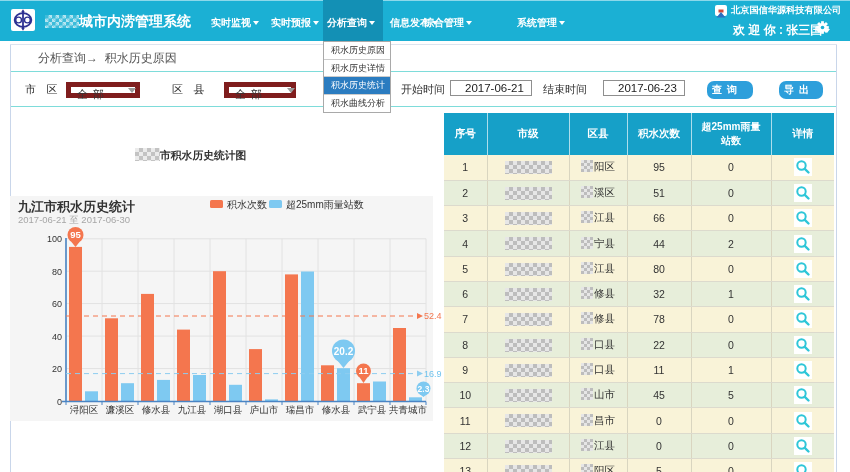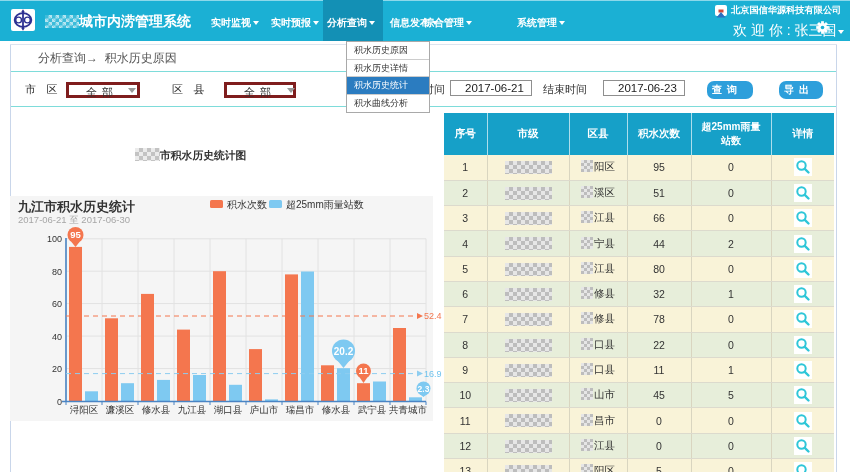--- a/index.html
+++ b/index.html
@@ -7,36 +7,36 @@
 .abs{position:absolute;}
 
 #hdr{position:absolute;left:0;top:0;width:850px;height:41px;background:#1bb0d4;border-top:1px solid rgba(255,255,255,.5);}
 #logo{position:absolute;left:11px;top:9px;width:24px;height:22px;background:#fff;border-radius:2px;}
 #ttl{position:absolute;left:45px;top:13px;height:18px;color:#fff;font-size:14px;font-weight:bold;white-space:nowrap;}
 .mzw{display:inline-block;vertical-align:-2px;width:34px;height:13px;background-image:linear-gradient(45deg,rgba(255,255,255,.6) 25%,transparent 25%,transparent 75%,rgba(255,255,255,.6) 75%),linear-gradient(45deg,rgba(255,255,255,.6) 25%,rgba(255,255,255,.15) 25%,rgba(255,255,255,.15) 75%,rgba(255,255,255,.6) 75%);background-size:7px 7px;background-position:0 0,3.5px 3.5px;}
 .nav{position:absolute;top:2px;height:41px;line-height:41px;color:#fff;font-size:10px;font-weight:bold;white-space:nowrap;}
 .car{display:inline-block;margin-left:2px;width:0;height:0;border-left:3.5px solid transparent;border-right:3.5px solid transparent;border-top:4.5px solid #fff;vertical-align:1px;}
 #navact{position:absolute;left:323px;top:0;width:60px;height:41px;background:#1390b5;}
 #corp{position:absolute;left:731px;top:4px;color:#fff;font-size:9.2px;font-weight:bold;white-space:nowrap;}
-#welc{position:absolute;left:733px;top:21.5px;color:#fff;font-size:14px;font-weight:normal;white-space:nowrap;}
+#welc{position:absolute;left:733px;top:21.5px;color:#fff;font-size:12px;font-weight:bold;white-space:nowrap;}
 #cicon{position:absolute;left:715px;top:5px;width:12px;height:11px;background:#fff;border-radius:2px;}
 
 #pnl-l{position:absolute;left:10px;top:44px;width:1px;height:428px;background:#c9d6ea;}
 #pnl-r{position:absolute;left:836px;top:44px;width:1px;height:428px;background:#c9d6ea;}
 #pnl-t{position:absolute;left:10px;top:44px;width:827px;height:1px;background:#dde4ef;}
 .teal{position:absolute;left:11px;width:825px;height:1px;background:#7edcda;}
 #bc{position:absolute;left:38px;top:50px;font-size:12px;color:#555;}
 
 .flab{position:absolute;font-size:11px;color:#333;}
-.sel{position:absolute;top:82px;height:16px;background:#fff;border:3px solid #7f1d1d;font-size:11px;color:#333;line-height:15px;padding-left:17px;}
+.sel{position:absolute;top:82px;height:16px;background:#fff;border:5px solid #7f1d1d;font-size:11px;color:#333;line-height:15px;padding-left:6px;}
 .scar{position:absolute;top:88px;width:0;height:0;border-left:4px solid transparent;border-right:4px solid transparent;border-top:5px solid #999;}
 .inp{position:absolute;top:80px;height:16px;background:#fff;border:1px solid #8f8f8f;font-size:11.5px;color:#222;line-height:15px;padding-left:14px;width:82px;}
 .btn{position:absolute;top:81px;width:46px;height:18px;background:#2d9fdb;border-radius:7px;color:#fff;font-size:10px;font-weight:bold;line-height:18px;letter-spacing:5px;text-indent:5px;}
 
-#menu{position:absolute;left:323px;top:41px;width:84px;background:#fff;border:1px solid #a9a9a9;z-index:30;margin-left:23px;}
+#menu{position:absolute;left:323px;top:41px;width:68px;background:#fff;border:1px solid #a9a9a9;z-index:30;}
 #menu .mi{height:17.6px;line-height:17.6px;font-size:9px;color:#333;padding-left:7px;border-bottom:1px solid #ccc;background:#fff;white-space:nowrap;}
 #menu .mi:last-child{border-bottom:none;}
 #menu .mi.on{background:#2b7cc0;color:#fff;}
 
 #ctt{position:absolute;left:135px;top:148px;font-size:10.8px;font-weight:bold;color:#333;white-space:nowrap;}
 .mzg{display:inline-block;vertical-align:-2px;width:25px;height:13px;background-image:linear-gradient(45deg,#c3c3c3 25%,transparent 25%,transparent 75%,#c3c3c3 75%),linear-gradient(45deg,#c3c3c3 25%,#ebebeb 25%,#ebebeb 75%,#c3c3c3 75%);background-size:8px 8px;background-position:0 0,4px 4px;}
 
 #tblwrap{position:absolute;left:444px;top:113px;width:390px;}
 table{border-collapse:collapse;table-layout:fixed;width:390px;}
 th{background:#16a0c8;color:#fff;font-size:10.5px;font-weight:bold;height:30px;border-right:1px solid rgba(255,255,255,.65);padding:7px;text-align:center;}

